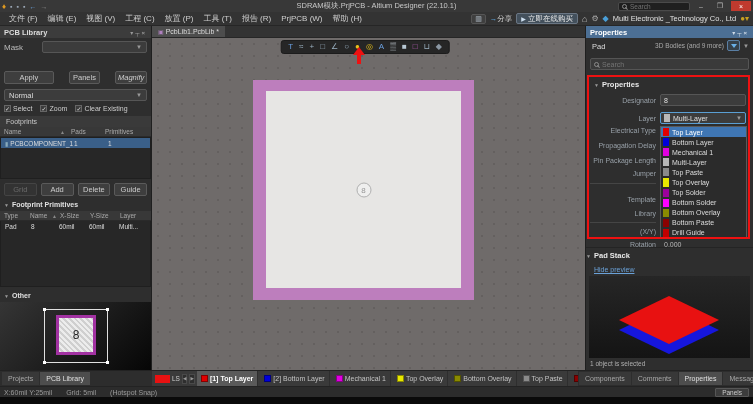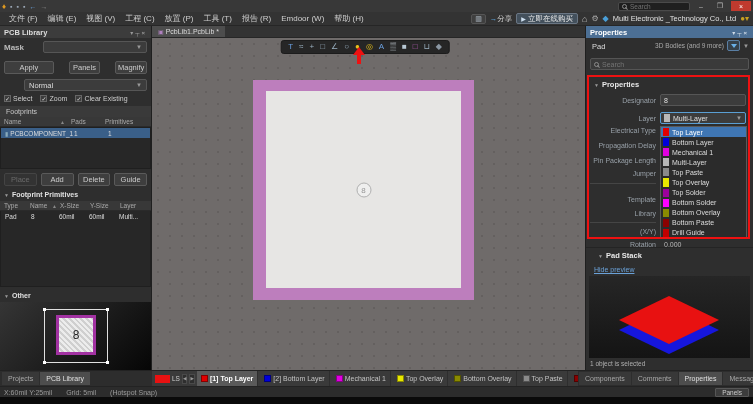--- a/index.html
+++ b/index.html
@@ -157,40 +157,41 @@
 
   <div class="titlebar">
     <div class="tb-icons">
       <span class="tb-logo">♦</span>
       <span class="tb-ic">▪</span>
       <span class="tb-ic">▪</span>
       <span class="tb-ic">▪</span>
       <span class="tb-undo">←</span>
       <span class="tb-redo">→</span>
     </div>
+    <div class="tb-title">SDRAM模块.PrjPCB - Altium Designer (22.10.1)</div>
     <div class="tb-right">
       <div class="tb-search">
         <span class="mag"></span>
         <input placeholder="Search" style="">
       </div>
       <span class="win-btn">–</span>
       <span class="win-btn">❐</span>
       <span class="win-btn win-close">×</span>
     </div>
   </div>
 
   <div class="menubar">
     <span class="menu-item">文件 (F)</span>
     <span class="menu-item">编辑 (E)</span>
     <span class="menu-item">视图 (V)</span>
     <span class="menu-item">工程 (C)</span>
     <span class="menu-item">放置 (P)</span>
     <span class="menu-item">工具 (T)</span>
     <span class="menu-item">报告 (R)</span>
-    <span class="menu-item">Emdoor (W)</span>
+    <span class="menu-item">PrjPCB (W)</span>
     <span class="menu-item">帮助 (H)</span>
     <div class="mb-right">
       <span class="mb-iconbtn">▥</span>
       <span class="mb-share"><span class="arrow">→</span><span>分享</span></span>
       <span class="mb-buy">
           <span class="play">▶</span>
           <span>立即在线购买</span>
         </span>
       <span class="mb-home">⌂</span>
       <span class="mb-gear">⚙</span>
@@ -201,32 +202,32 @@
   </div>
 
   <div class="main">
 
     <div class="lpanel">
       <div class="panel-head">
         <span>PCB Library</span>
         <span class="ph-icons">▾┬×</span>
       </div>
       <div class="lp-body">
-        <div class="row" style="gap:19px;font-weight:bold;">
+        <div class="row" style="gap:19px;">
           <span style="color:#bbb;">Mask</span>
           <div class="combo">
               <span class="caret">▼</span>
             </div>
         </div>
-        <div class="row" style="gap:15px; margin-top:8px;">
+        <div class="row" style="gap:15px; margin-top:18px;">
           <div class="btn" style="flex:1.6;">Apply</div>
           <div class="btn" style="flex:1;">Panels</div>
-          <div class="btn" style="flex:1;">Magnify</div>
-        </div>
-        <div class="row" style="margin-top:5px;margin-left:20px;">
+          <div class="btn" style="flex:1;font-style:italic;">Magnify</div>
+        </div>
+        <div class="row" style="margin-top:5px;">
           <div class="combo">
               <span>Normal</span>
               <span class="caret">▼</span>
             </div>
         </div>
         <div class="checks">
           <span class="chk">
               <span class="box">✓</span>
               <span>Select</span>
             </span>
@@ -248,21 +249,21 @@
         </div>
         <div class="tlist" style="height:42px;">
           <div class="trow sel">
             <span class="fp-ic">▮</span>
             <span style="flex:1;">PCBCOMPONENT_1</span>
             <span style="width:34px;">1</span>
             <span style="width:38px;">1</span>
           </div>
         </div>
         <div class="row" style="gap:4px; margin-top:4px;">
-          <div class="btn disabled" style="flex:1;">Place</div>
+          <div class="btn disabled" style="flex:1;">Grid</div>
           <div class="btn" style="flex:1;">Add</div>
           <div class="btn" style="flex:1;">Delete</div>
           <div class="btn" style="flex:1;">Guide</div>
         </div>
         <div class="sect">
             <span class="tri">▼</span>
             <span>Footprint Primitives</span>
           </div>
         <div class="thead" style="margin-top:3px;">
           <span style="width:26px;">Type</span>
@@ -430,21 +431,21 @@
               <span class="sw" style="background-color: rgb(139, 0, 0);"></span>
               <span>Bottom Paste</span>
             </div>
           <div class="opt">
               <span class="sw" style="background-color: rgb(192, 0, 0);"></span>
               <span>Drill Guide</span>
             </div>
         </div>
 
         <div class="rp-sep" style="top:209px;"></div>
-        <div class="rp-sect" style="left:12px; top:213px;justify-content:flex-end;">
+        <div class="rp-sect" style="left:0; top:213px;justify-content:flex-end;">
           <span class="tri" style="font-size:5px; color:#999;">▼</span>
           <span>Pad Stack</span>
         </div>
         <span class="hide-link">Hide preview</span>
         <div class="stack-view">
           <div class="diamond d-blue"></div>
           <div class="diamond d-red"></div>
         </div>
         <span class="rp-status">1 object is selected</span>
       </div>

